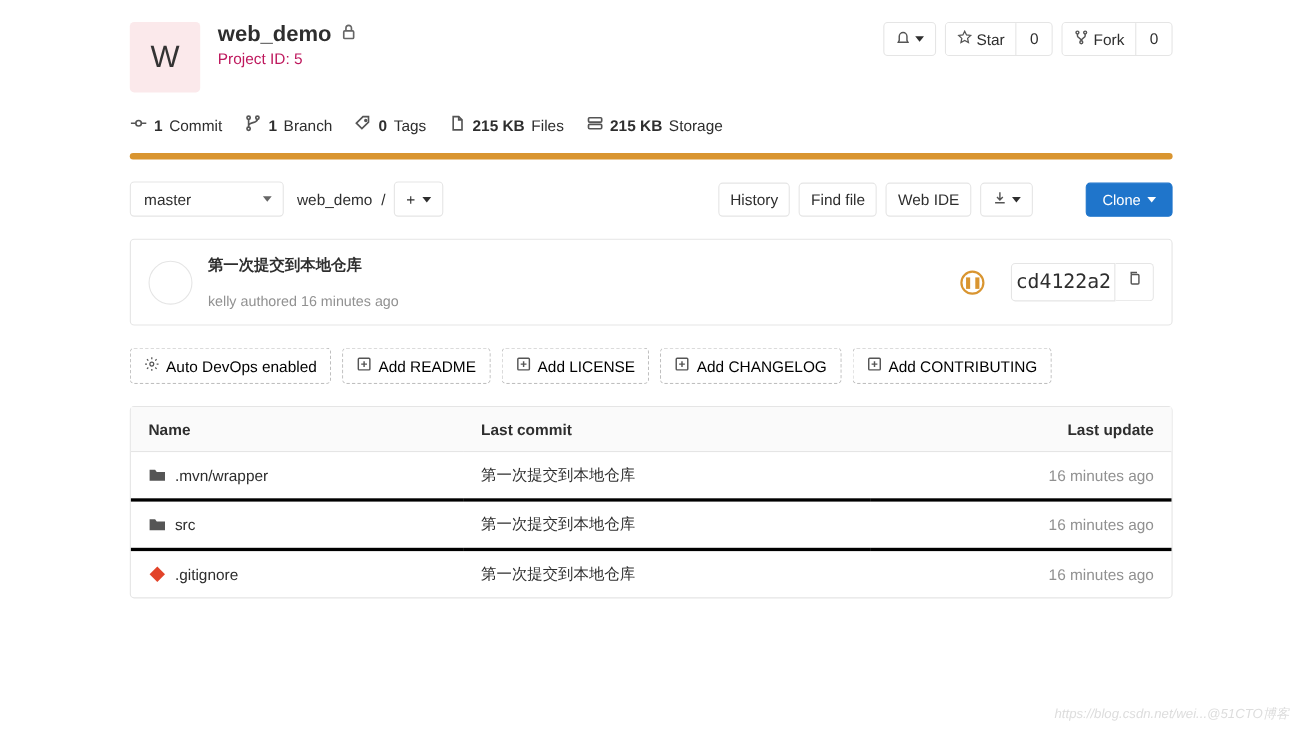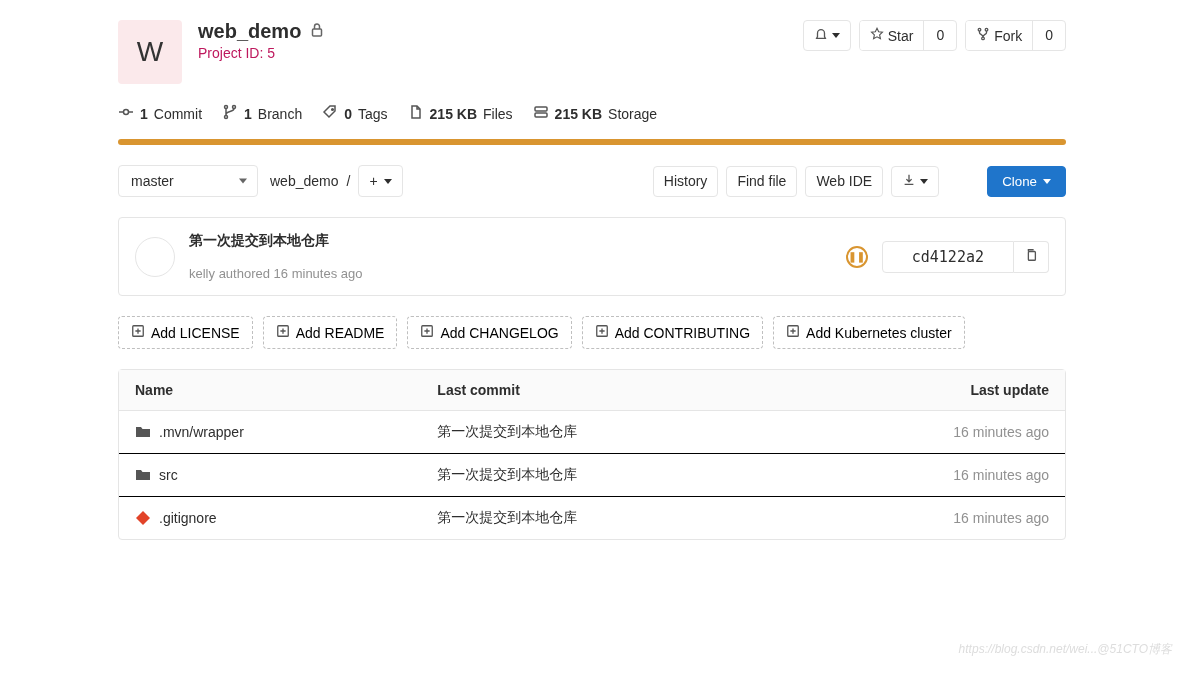--- a/index.html
+++ b/index.html
@@ -31,30 +31,30 @@
 .plus-btn { border: 1px solid #e5e5e5; padding: 7px 10px; border-radius: 4px; background: #fff; display: flex; align-items: center; gap: 6px; cursor: pointer; }
 .btn-primary { background: #1f75cb; color: #fff; border: 1px solid #1f75cb; padding: 7px 14px; border-radius: 4px; display: flex; align-items: center; gap: 6px; cursor: pointer; margin-left: 40px; }
 
 .commit-panel { border: 1px solid #e5e5e5; border-radius: 4px; padding: 14px 16px; display: flex; align-items: center; gap: 14px; margin-bottom: 20px; }
 .commit-avatar { width: 40px; height: 40px; border-radius: 50%; background: #fff; border: 1px solid #e5e5e5; }
 .commit-info { flex: 1; }
 .commit-msg { font-weight: 600; }
 .commit-meta { color: #919191; font-size: 13px; margin-top: 16px; }
 .pipeline-icon { width: 22px; height: 22px; border: 2px solid #d99530; border-radius: 50%; display: flex; align-items: center; justify-content: center; color: #d99530; font-size: 10px; font-weight: bold; }
 .sha-box { display: flex; }
-.sha-box .sha { border: 1px solid #e5e5e5; padding: 6px 29px; border-radius: 4px 0 0 4px; font-family: monospace; font-size: 15px; }
+.sha-box .sha { border: 1px solid #e5e5e5; padding: 6px 3px; border-radius: 4px 0 0 4px; font-family: monospace; font-size: 18px; margin-left: 10px; }
 .sha-box .copy { border: 1px solid #e5e5e5; border-left: none; padding: 6px 10px; border-radius: 0 4px 4px 0; cursor: pointer; }
 
 .suggestions { display: flex; gap: 10px; flex-wrap: wrap; margin-bottom: 20px; }
 .suggest-btn { border: 1px dashed #bfbfbf; background: #fff; padding: 7px 12px; border-radius: 4px; display: flex; align-items: center; gap: 6px; font-size: 14px; cursor: pointer; }
 
 .file-table { width: 100%; border: 1px solid #e5e5e5; border-radius: 4px; border-collapse: separate; border-spacing: 0; }
 .file-table th { text-align: left; padding: 12px 16px; font-weight: 600; border-bottom: 1px solid #e5e5e5; background: #fafafa; }
 .file-table th:last-child { text-align: right; }
-.file-table td { padding: 12px 16px; border-bottom: 1px solid #000000; }
+.file-table td { padding: 12px 16px; border-bottom: 3px solid #000000; }
 .file-table tr:last-child td { border-bottom: none; }
 .file-table td:last-child { text-align: right; color: #919191; }
 .file-name { display: flex; align-items: center; gap: 8px; }
 .file-icon { width: 16px; height: 16px; display: inline-flex; }
 
 .watermark { position: fixed; bottom: 17px; right: 12px; color: #ddd; font-size: 12px; font-style: italic; }
 .caret-down { display:inline-block; border-left:4px solid transparent; border-right:4px solid transparent; border-top:5px solid currentColor; }
 </style>
 </head>
 <body>
@@ -199,53 +199,53 @@
         <span><svg width="14" height="14" viewBox="0 0 16 16" fill="none" stroke="#555" stroke-width="1.5">
               <rect x="5" y="4" width="8" height="10" rx="1"></rect>
               <path d="M5 4V2h6"></path>
             </svg></span>
       </div>
     </div>
   </div>
 
   <div class="suggestions">
     <button class="suggest-btn">
+      <span><svg width="14" height="14" viewBox="0 0 16 16" fill="none" stroke="#555" stroke-width="1.3">
+            <circle cx="8" cy="8" r="2"></circle>
+            <path d="M8 1v2M8 13v2M1 8h2M13 8h2M3 3l1.4 1.4M11.6 11.6L13 13M13 3l-1.4 1.4M4.4 11.6L3 13"></path>
+          </svg></span>
+      <span>Auto DevOps enabled</span>
+    </button>
+    <button class="suggest-btn">
       <span><svg width="14" height="14" viewBox="0 0 16 16" fill="none" stroke="#555" stroke-width="1.5">
             <rect x="2" y="2" width="12" height="12" rx="1"></rect>
             <path d="M8 5v6M5 8h6"></path>
           </svg></span>
-      <span>Add LICENSE</span>
+      <span>Add README</span>
     </button>
     <button class="suggest-btn">
       <span><svg width="14" height="14" viewBox="0 0 16 16" fill="none" stroke="#555" stroke-width="1.5">
             <rect x="2" y="2" width="12" height="12" rx="1"></rect>
             <path d="M8 5v6M5 8h6"></path>
           </svg></span>
-      <span>Add README</span>
+      <span>Add LICENSE</span>
     </button>
     <button class="suggest-btn">
       <span><svg width="14" height="14" viewBox="0 0 16 16" fill="none" stroke="#555" stroke-width="1.5">
             <rect x="2" y="2" width="12" height="12" rx="1"></rect>
             <path d="M8 5v6M5 8h6"></path>
           </svg></span>
       <span>Add CHANGELOG</span>
     </button>
     <button class="suggest-btn">
       <span><svg width="14" height="14" viewBox="0 0 16 16" fill="none" stroke="#555" stroke-width="1.5">
             <rect x="2" y="2" width="12" height="12" rx="1"></rect>
             <path d="M8 5v6M5 8h6"></path>
           </svg></span>
       <span>Add CONTRIBUTING</span>
-    </button>
-    <button class="suggest-btn">
-      <span><svg width="14" height="14" viewBox="0 0 16 16" fill="none" stroke="#555" stroke-width="1.5">
-            <rect x="2" y="2" width="12" height="12" rx="1"></rect>
-            <path d="M8 5v6M5 8h6"></path>
-          </svg></span>
-      <span>Add Kubernetes cluster</span>
     </button>
   </div>
 
   <table class="file-table">
     <thead>
       <tr>
         <th>Name</th>
         <th>Last commit</th>
         <th>Last update</th>
       </tr>

